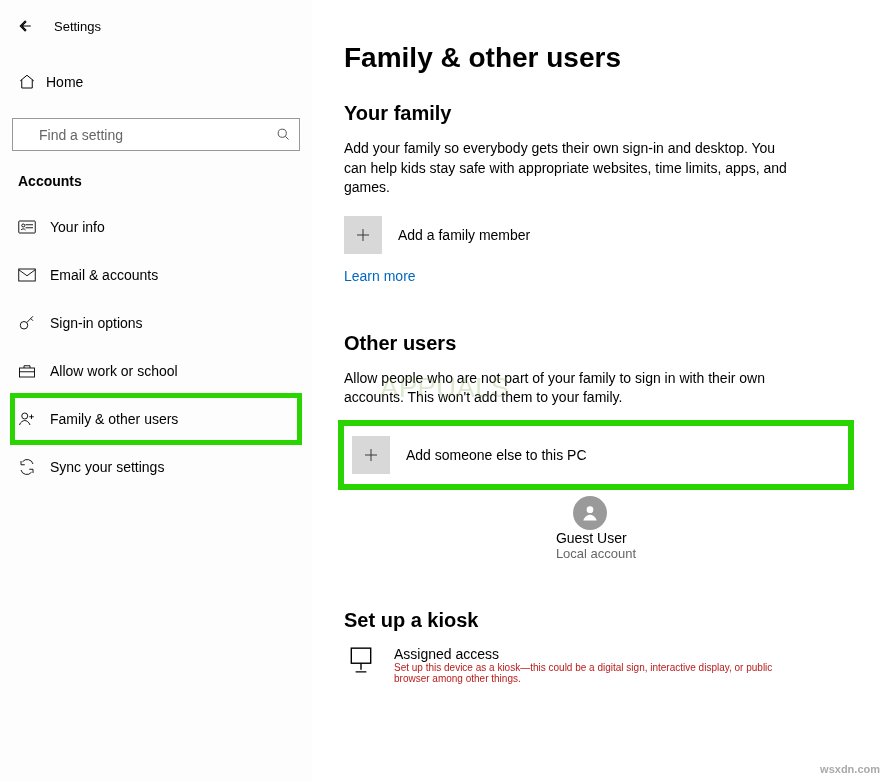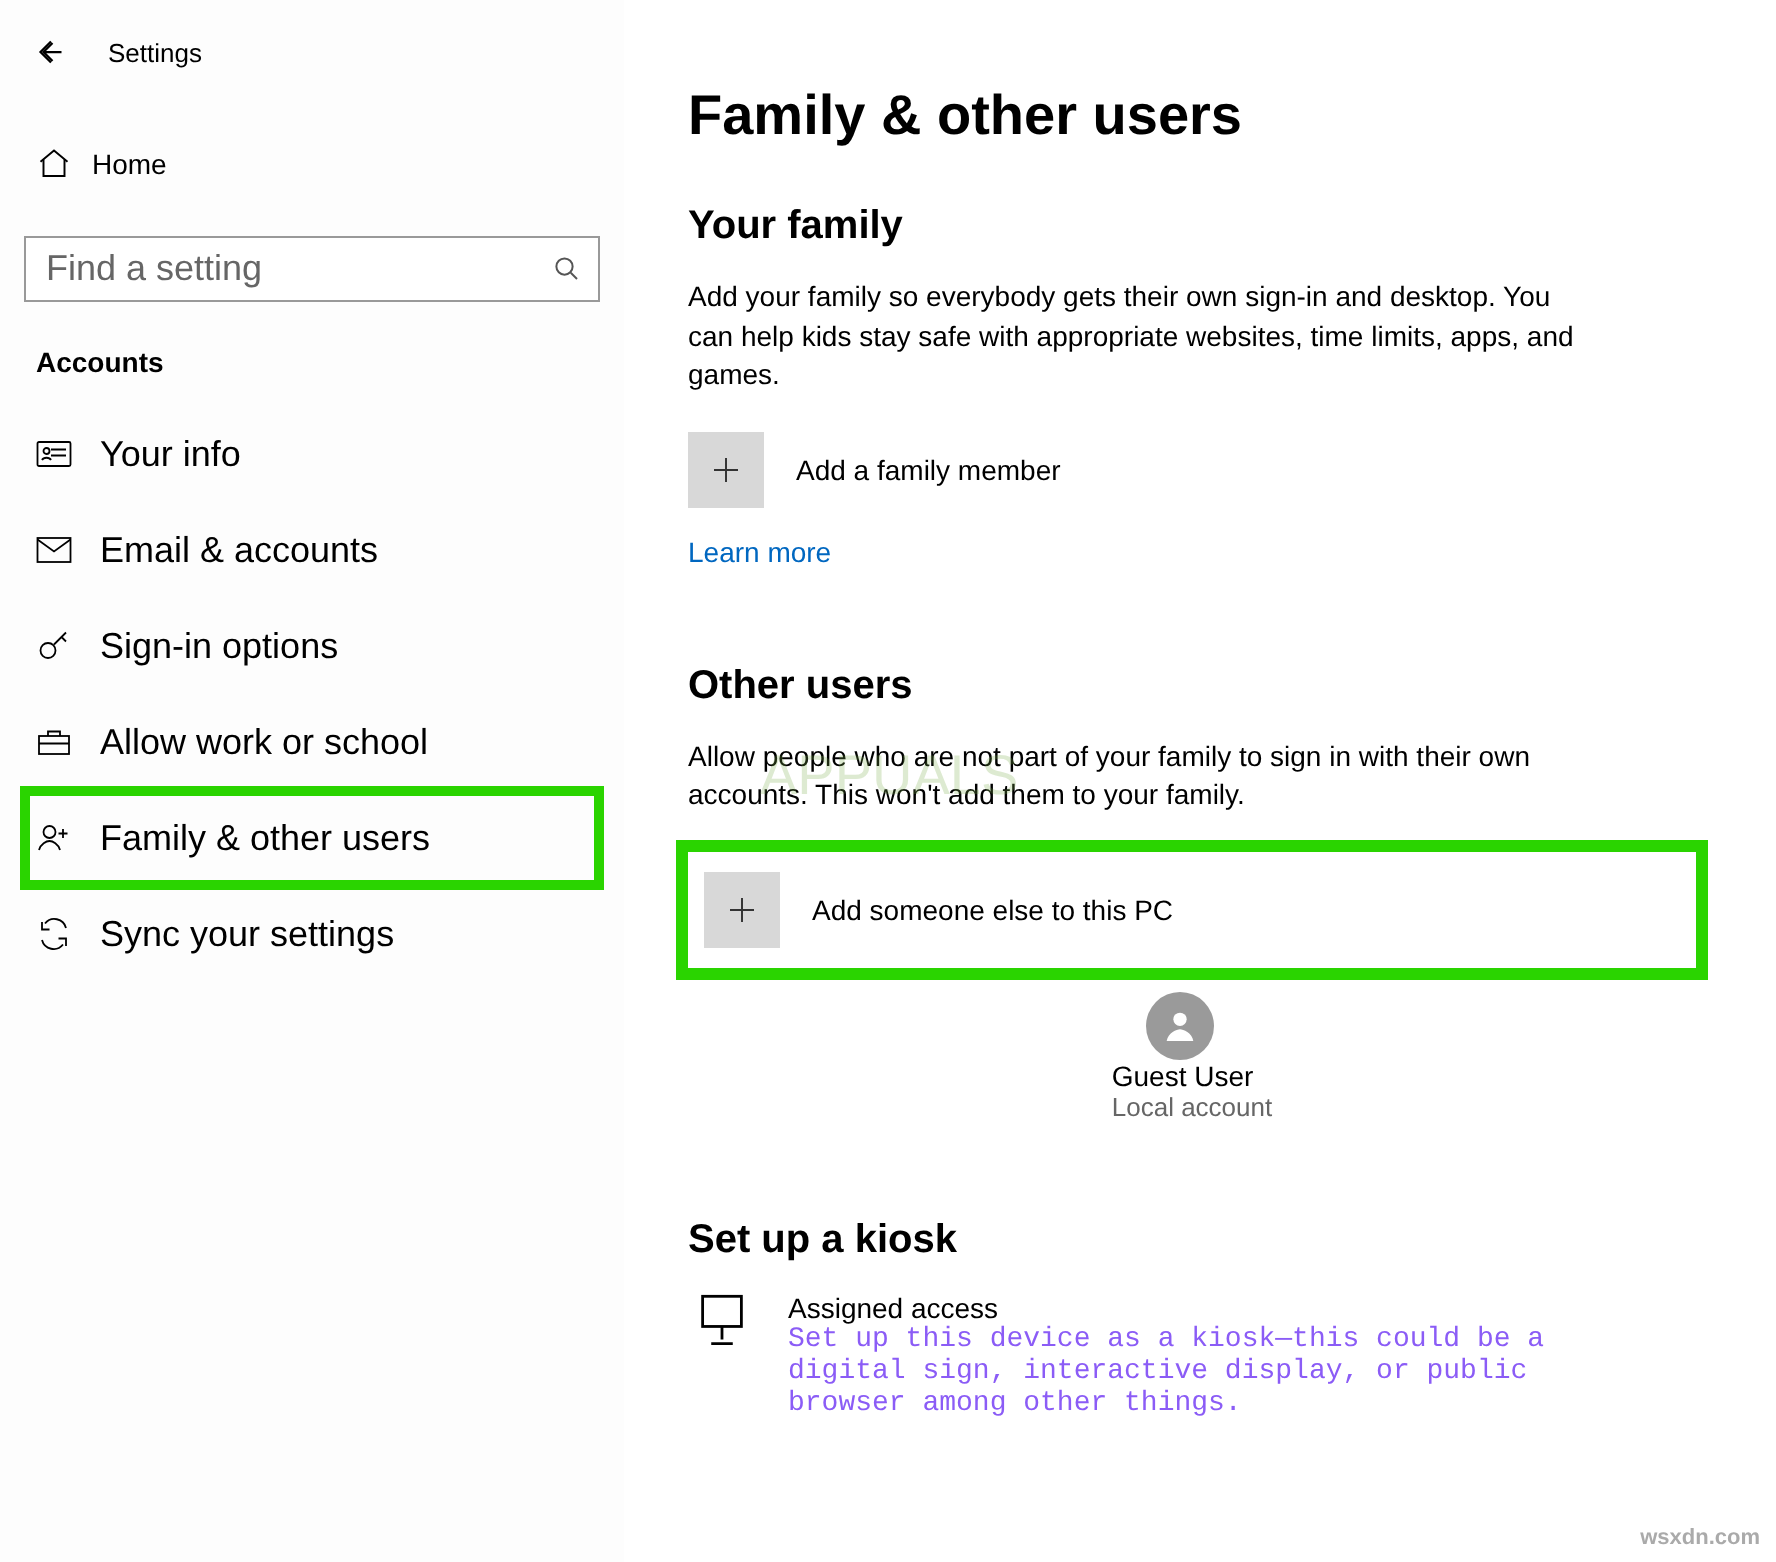--- a/index.html
+++ b/index.html
@@ -47,41 +47,42 @@
     width: 288px;
     border: 1px solid #999;
     background: #fff;
     display: flex;
     align-items: center;
     padding: 0 8px;
     justify-content: space-between;
   }
   .search-box input {
     border: none; outline: none;
-    font-size: 18px;
+    font-size: 14px;
     width: 240px;
     background: transparent;
     font-family: inherit;
+    margin-left: 16px;
   }
   .search-box input::placeholder { color: #666; }
   .section-label {
     font-weight: 600;
     font-size: 14px;
     margin: 22px 0 14px 6px;
   }
   .menu { margin-top: 8px; }
   .menu-item {
     display: flex;
     align-items: center;
     height: 48px;
     padding-left: 6px;
     cursor: pointer;
   }
   .menu-item .icon { width: 32px; display: flex; align-items: center; }
-  .menu-item .label { font-size: 18px; }
+  .menu-item .label { font-size: 14px; }
   .highlight-green {
     outline: 5px solid #2ad400;
     outline-offset: -3px;
   }
   .main {
     flex: 1;
     padding: 42px 40px 0 32px;
     position: relative;
   }
   .page-heading {
@@ -95,21 +96,21 @@
     margin-bottom: 14px;
     margin-top: 26px;
   }
   .body-text {
     font-size: 14px;
     line-height: 1.4;
     color: #000;
     max-width: 450px;
     margin-bottom: 18px;
   }
-  .secondary-text { color: #8b5cf6; font-size: 14px; font-family: Liberation Mono, monospace; }
+  .secondary-text { color: #b91c1c; font-size: 10px; }
   .tile-row {
     display: flex;
     align-items: center;
     margin-bottom: 14px;
     cursor: pointer;
   }
   .tile-btn {
     width: 38px; height: 38px;
     background: #d8d8d8;
     display: flex;

